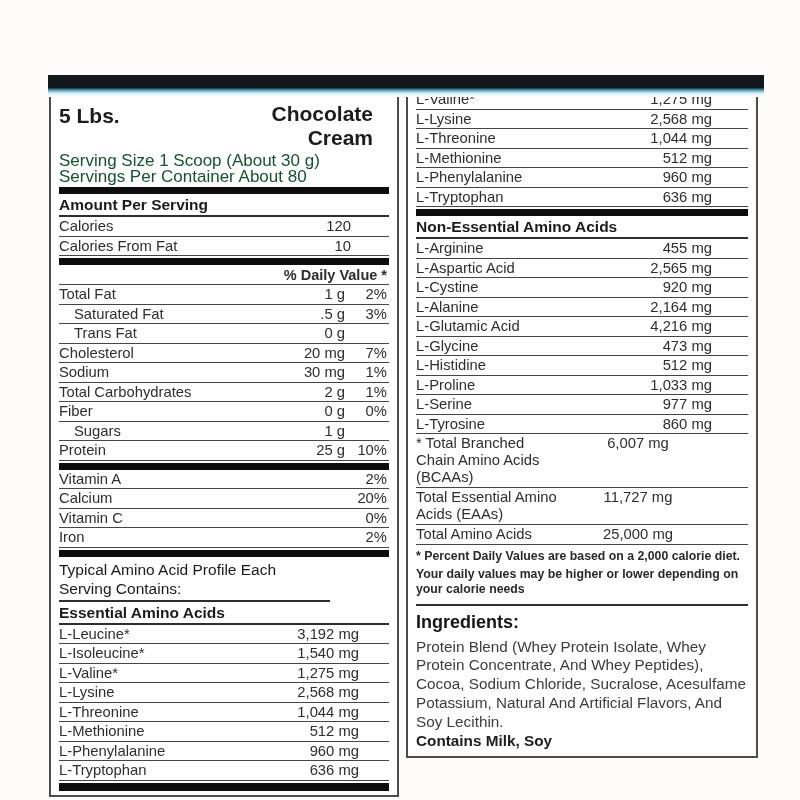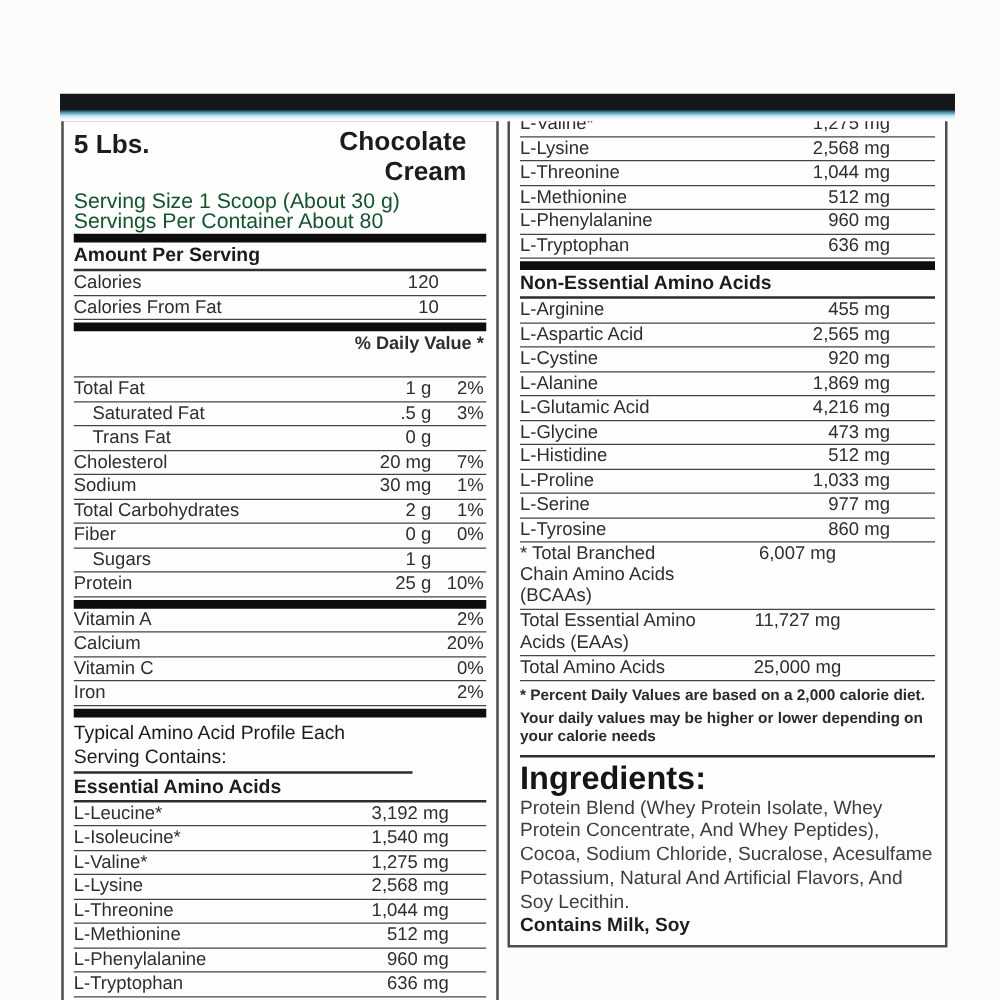--- a/index.html
+++ b/index.html
@@ -19,40 +19,40 @@
   
   .hdr{display:flex;justify-content:space-between;align-items:flex-start;margin:2px 16px 3px 0;}
   .size{font-size:21px;font-weight:bold;color:#1c1c1c;padding-top:2px;}
   .flavor{font-size:21px;font-weight:bold;color:#1c1c1c;text-align:right;line-height:24px;}
   .serv{font-size:17px;line-height:16px;color:#14532d;}
 
   .bar{height:7px;background:#0d0d0d;margin-top:2px;}
   .bar-bottom{height:8px;background:#0d0d0d;margin:2px 0 4px 0;}
 
   .sec-head{font-size:15.5px;font-weight:bold;color:#1b1b1b;border-bottom:2px solid #2e2e2e;padding:2px 0 1px 0;line-height:18px;}
-  .dv-head{font-size:14.5px;font-weight:bold;text-align:right;border-bottom:1.5px solid #454545;padding:2px 2px 18px 0;line-height:16px;}
+  .dv-head{font-size:14.5px;font-weight:bold;text-align:right;border-bottom:1.5px solid #454545;padding:2px 2px 1px 0;line-height:16px;}
   .typical{font-size:15.5px;font-weight:normal;color:#1b1b1b;border-bottom:2px solid #2e2e2e;padding:3px 0 2px 0;line-height:19px;width:82%;box-sizing:content-box;}
 
   
   .row{display:flex;align-items:baseline;border-bottom:1.5px solid #454545;font-size:14.8px;line-height:16.5px;padding:1px 0;color:#2e2e2e;}
   .row .name{flex:1;white-space:nowrap;}
   .row.indent .name{padding-left:15px;}
   .row.cal .amount{text-align:right;padding-right:38px;}
   .row.npt .amount{width:52px;text-align:right;}
   .row.npt .pct{width:42px;text-align:right;padding-right:2px;}
   .row.pct .pct{text-align:right;padding-right:2px;}
   .row.mg .value{text-align:right;padding-right:30px;}
   .panel-right .row.mg .value{padding-right:36px;}
   .row.tot{align-items:flex-start;}
   .row.tot .name{white-space:normal;max-width:235px;line-height:17px;}
   .row.tot .value{flex:1;text-align:center;padding-right:36px;}
 
   .footnote{font-size:12.3px;font-weight:bold;color:#2a2a2a;line-height:15.5px;padding:4px 0 4px 0;border-bottom:2px solid #2e2e2e;}
   .footnote p{margin:0 0 2px 0;}
-  .ing-title{font-size:26px;font-weight:bold;color:#151515;line-height:29px;margin-top:2px;}
+  .ing-title{font-size:18px;font-weight:bold;color:#151515;line-height:29px;margin-top:2px;}
   .ing-text{font-size:15.3px;color:#3d3d3d;line-height:18.8px;margin-top:1px;}
   .contains{font-size:15.3px;font-weight:bold;color:#1d1d1d;line-height:19px;}
 </style>
 </head>
 <body>
 
 <div class="topbar"></div>
 <div class="accent"></div>
 
 <div class="panel panel-left">
@@ -222,21 +222,21 @@
       <div class="row mg">
         <span class="name">L-Aspartic Acid</span>
         <span class="value">2,565 mg</span>
       </div>
       <div class="row mg">
         <span class="name">L-Cystine</span>
         <span class="value">920 mg</span>
       </div>
       <div class="row mg">
         <span class="name">L-Alanine</span>
-        <span class="value">1,869 mg</span>
+        <span class="value">2,164 mg</span>
       </div>
       <div class="row mg">
         <span class="name">L-Glutamic Acid</span>
         <span class="value">4,216 mg</span>
       </div>
       <div class="row mg">
         <span class="name">L-Glycine</span>
         <span class="value">473 mg</span>
       </div>
       <div class="row mg">

